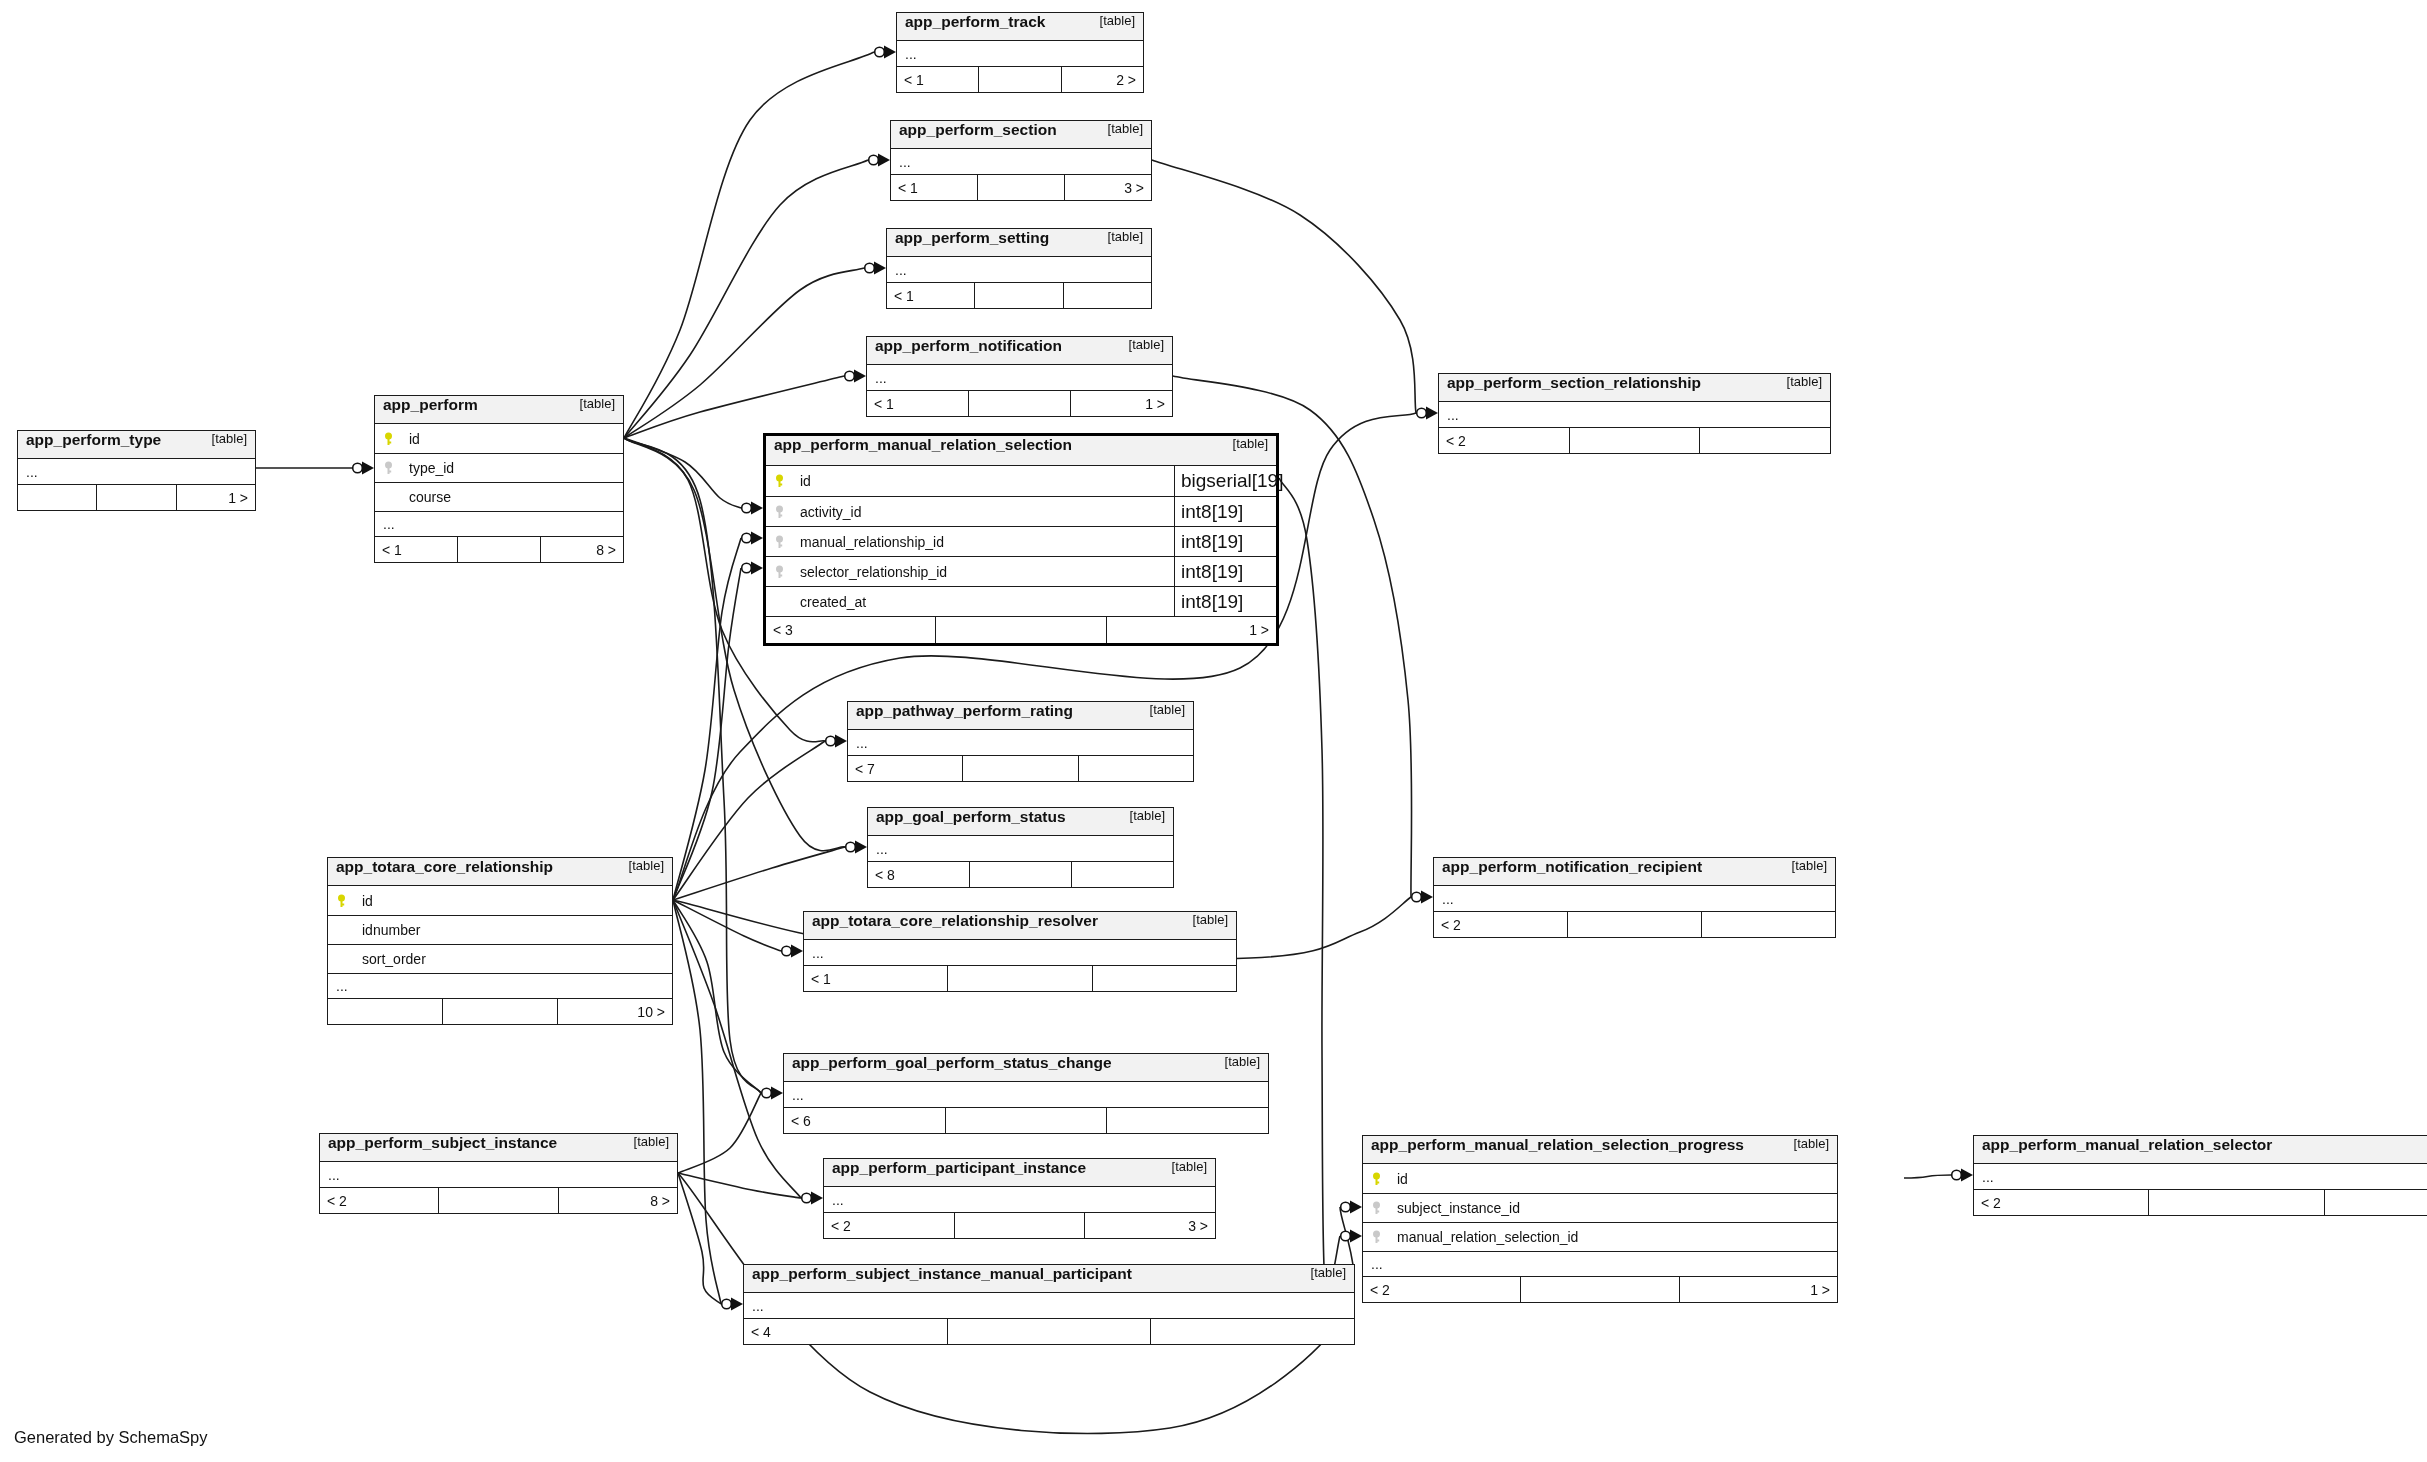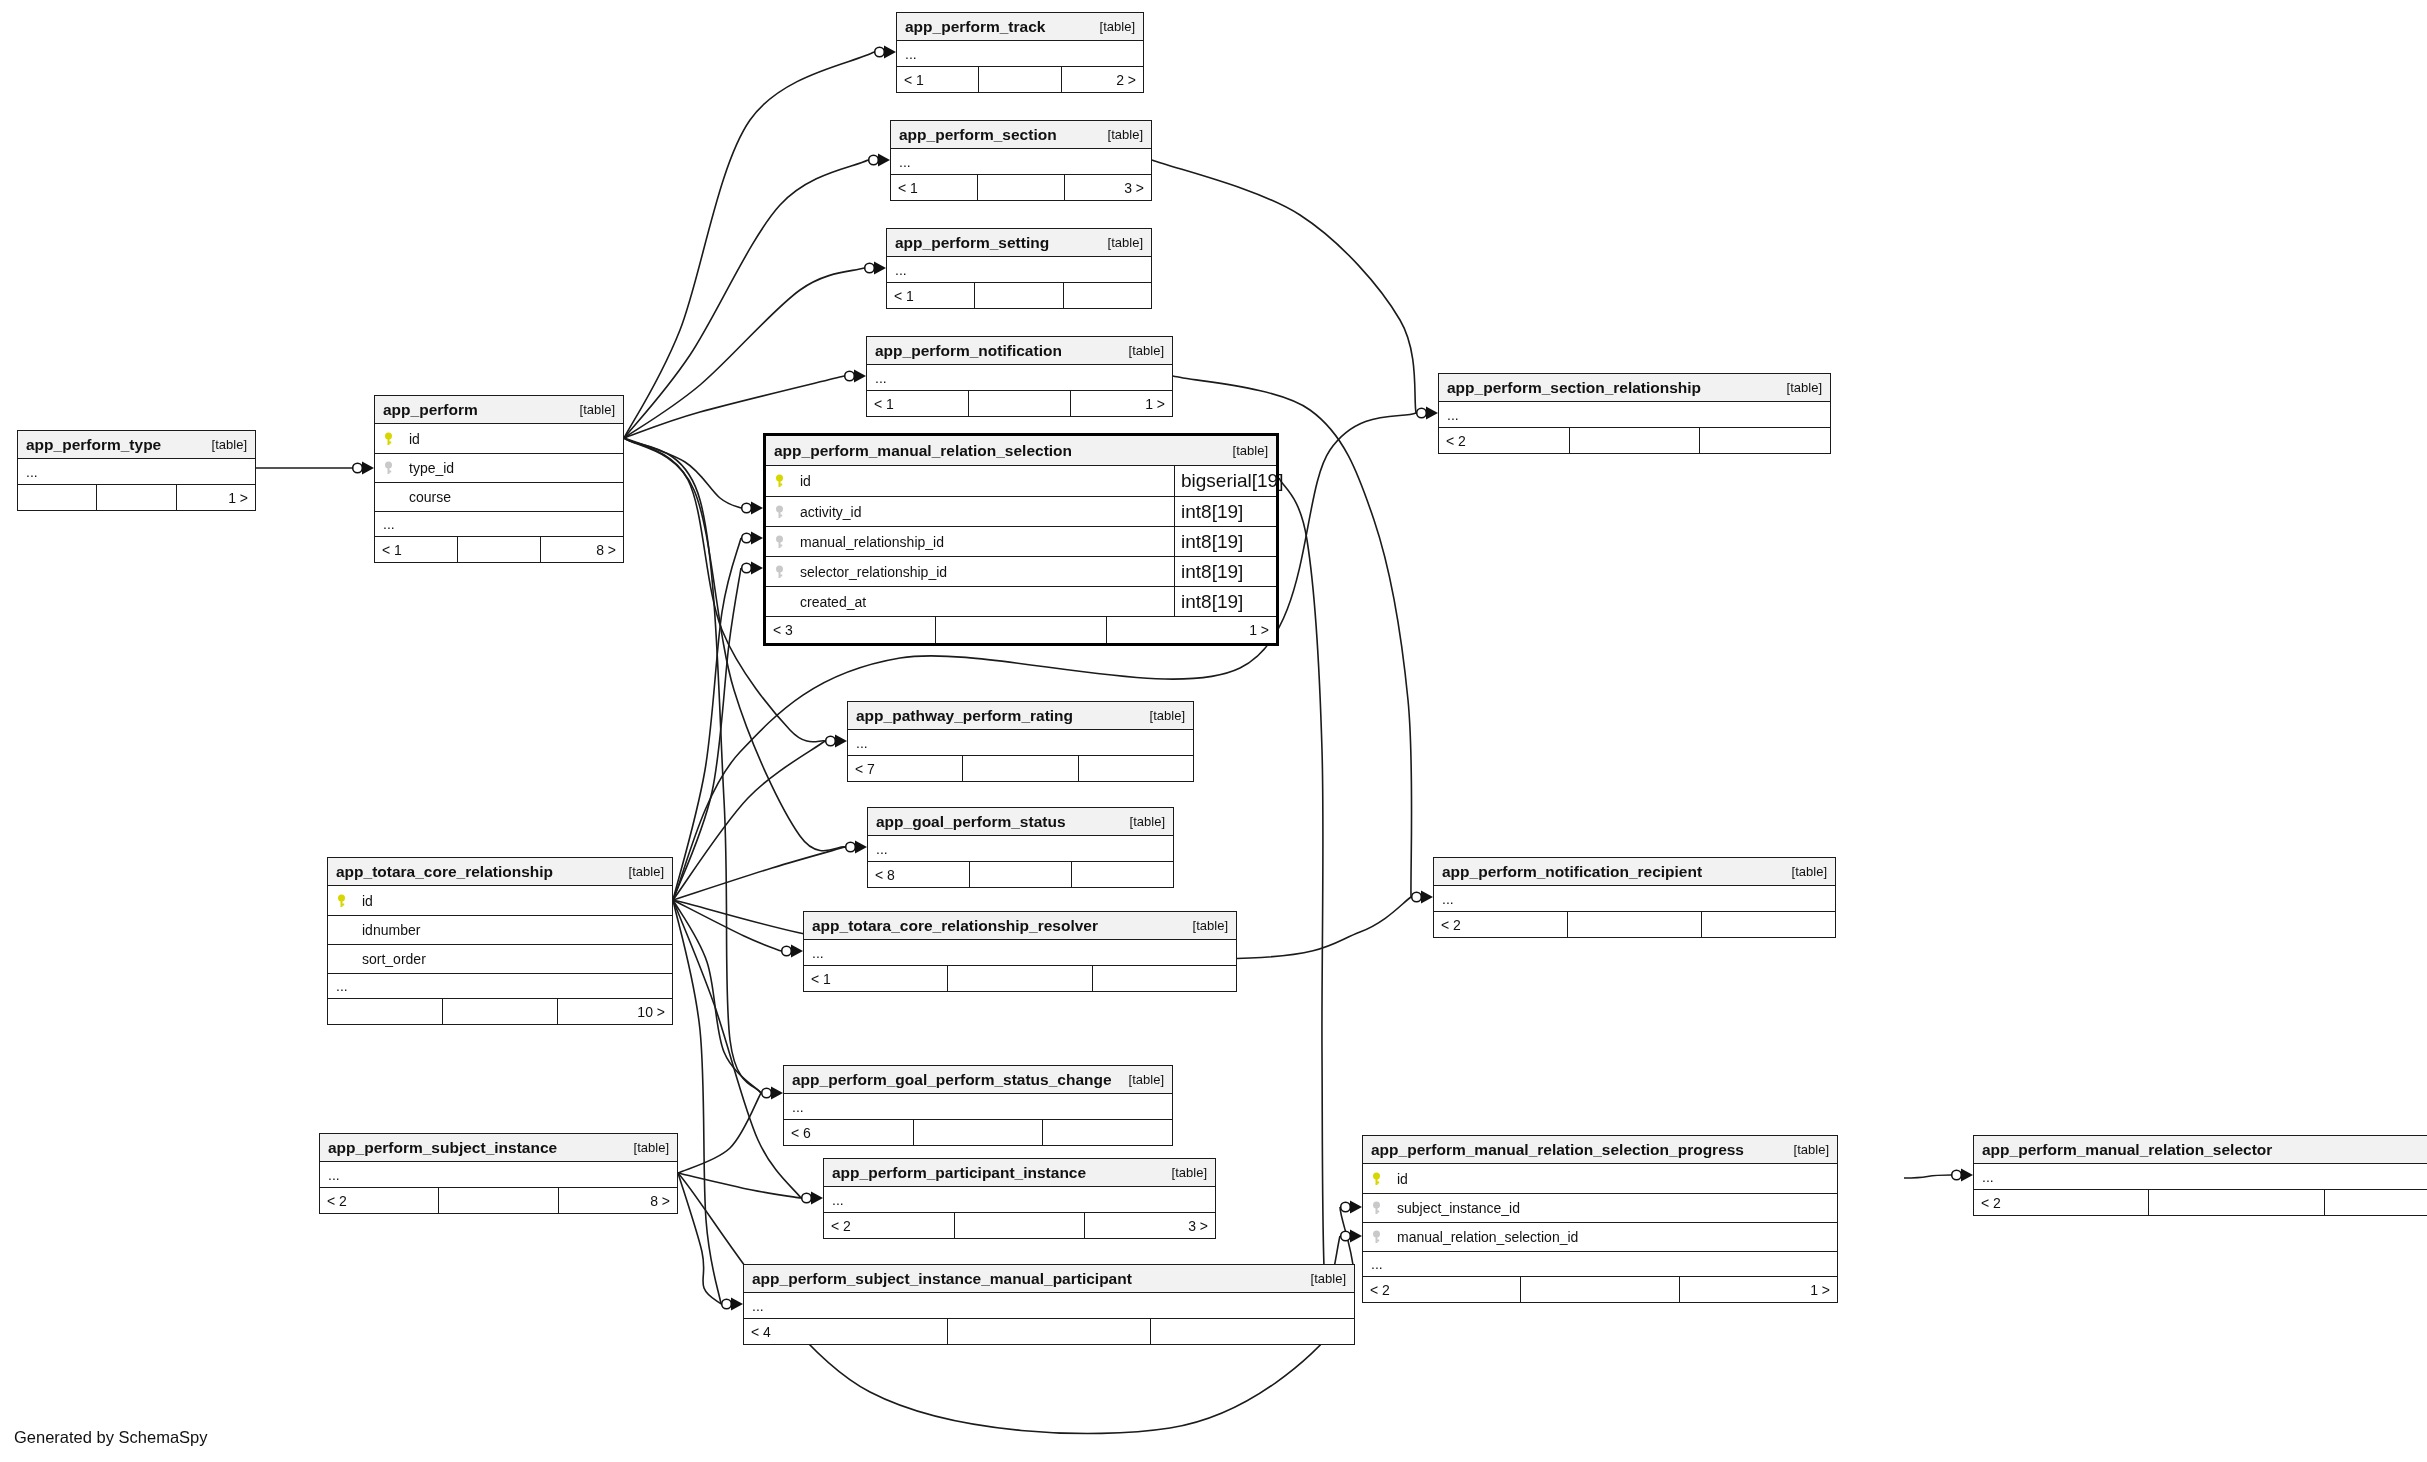--- a/index.html
+++ b/index.html
@@ -8,21 +8,21 @@
     font-family:"Liberation Sans","DejaVu Sans",sans-serif;color:#111;
   }
   #diagram{position:absolute;left:0;top:0;width:2427px;height:1462px;}
   #edges{position:absolute;left:0;top:0;}
   .tbl{
     position:absolute;background:#ffffff;border:1.6px solid #1b1b1b;
     box-sizing:border-box;
   }
   .tbl.emph{border:3px solid #000;}
   .hdr{
-    display:flex;align-items:center;height:28px;background:#f2f2f2;
+    display:flex;height:28px;background:#f2f2f2;
     border-bottom:1.8px solid #1b1b1b;padding:0 8px;box-sizing:border-box;
     white-space:nowrap;overflow:hidden;
   }
   .emph .hdr{height:30px;}
   .ttl{font-weight:bold;font-size:15.5px;}
   .tag{margin-left:auto;font-size:13px;font-weight:normal;padding-left:12px;}
   .row{
     display:flex;align-items:center;height:29px;font-size:14px;
     box-sizing:border-box;position:relative;white-space:nowrap;
   }
@@ -369,21 +369,21 @@
         </div>
         <div class="row ell">
           <span class="cname">...</span>
         </div>
         <div class="ftr">
           <span></span>
           <span></span>
           <span class="fr">10 &gt;</span>
         </div>
       </div>
-      <div class="tbl" style="left: 783px; top: 1053px; width: 390px; margin-top: 12px;">
+      <div class="tbl" style="left: 783px; top: 1053px; width: 486px;">
         <div class="hdr">
           <span class="ttl">app_perform_goal_perform_status_change</span>
           <span class="tag">[table]</span>
         </div>
         <div class="row ell">
           <span class="cname">...</span>
         </div>
         <div class="ftr">
           <span>&lt; 6</span>
           <span></span>

